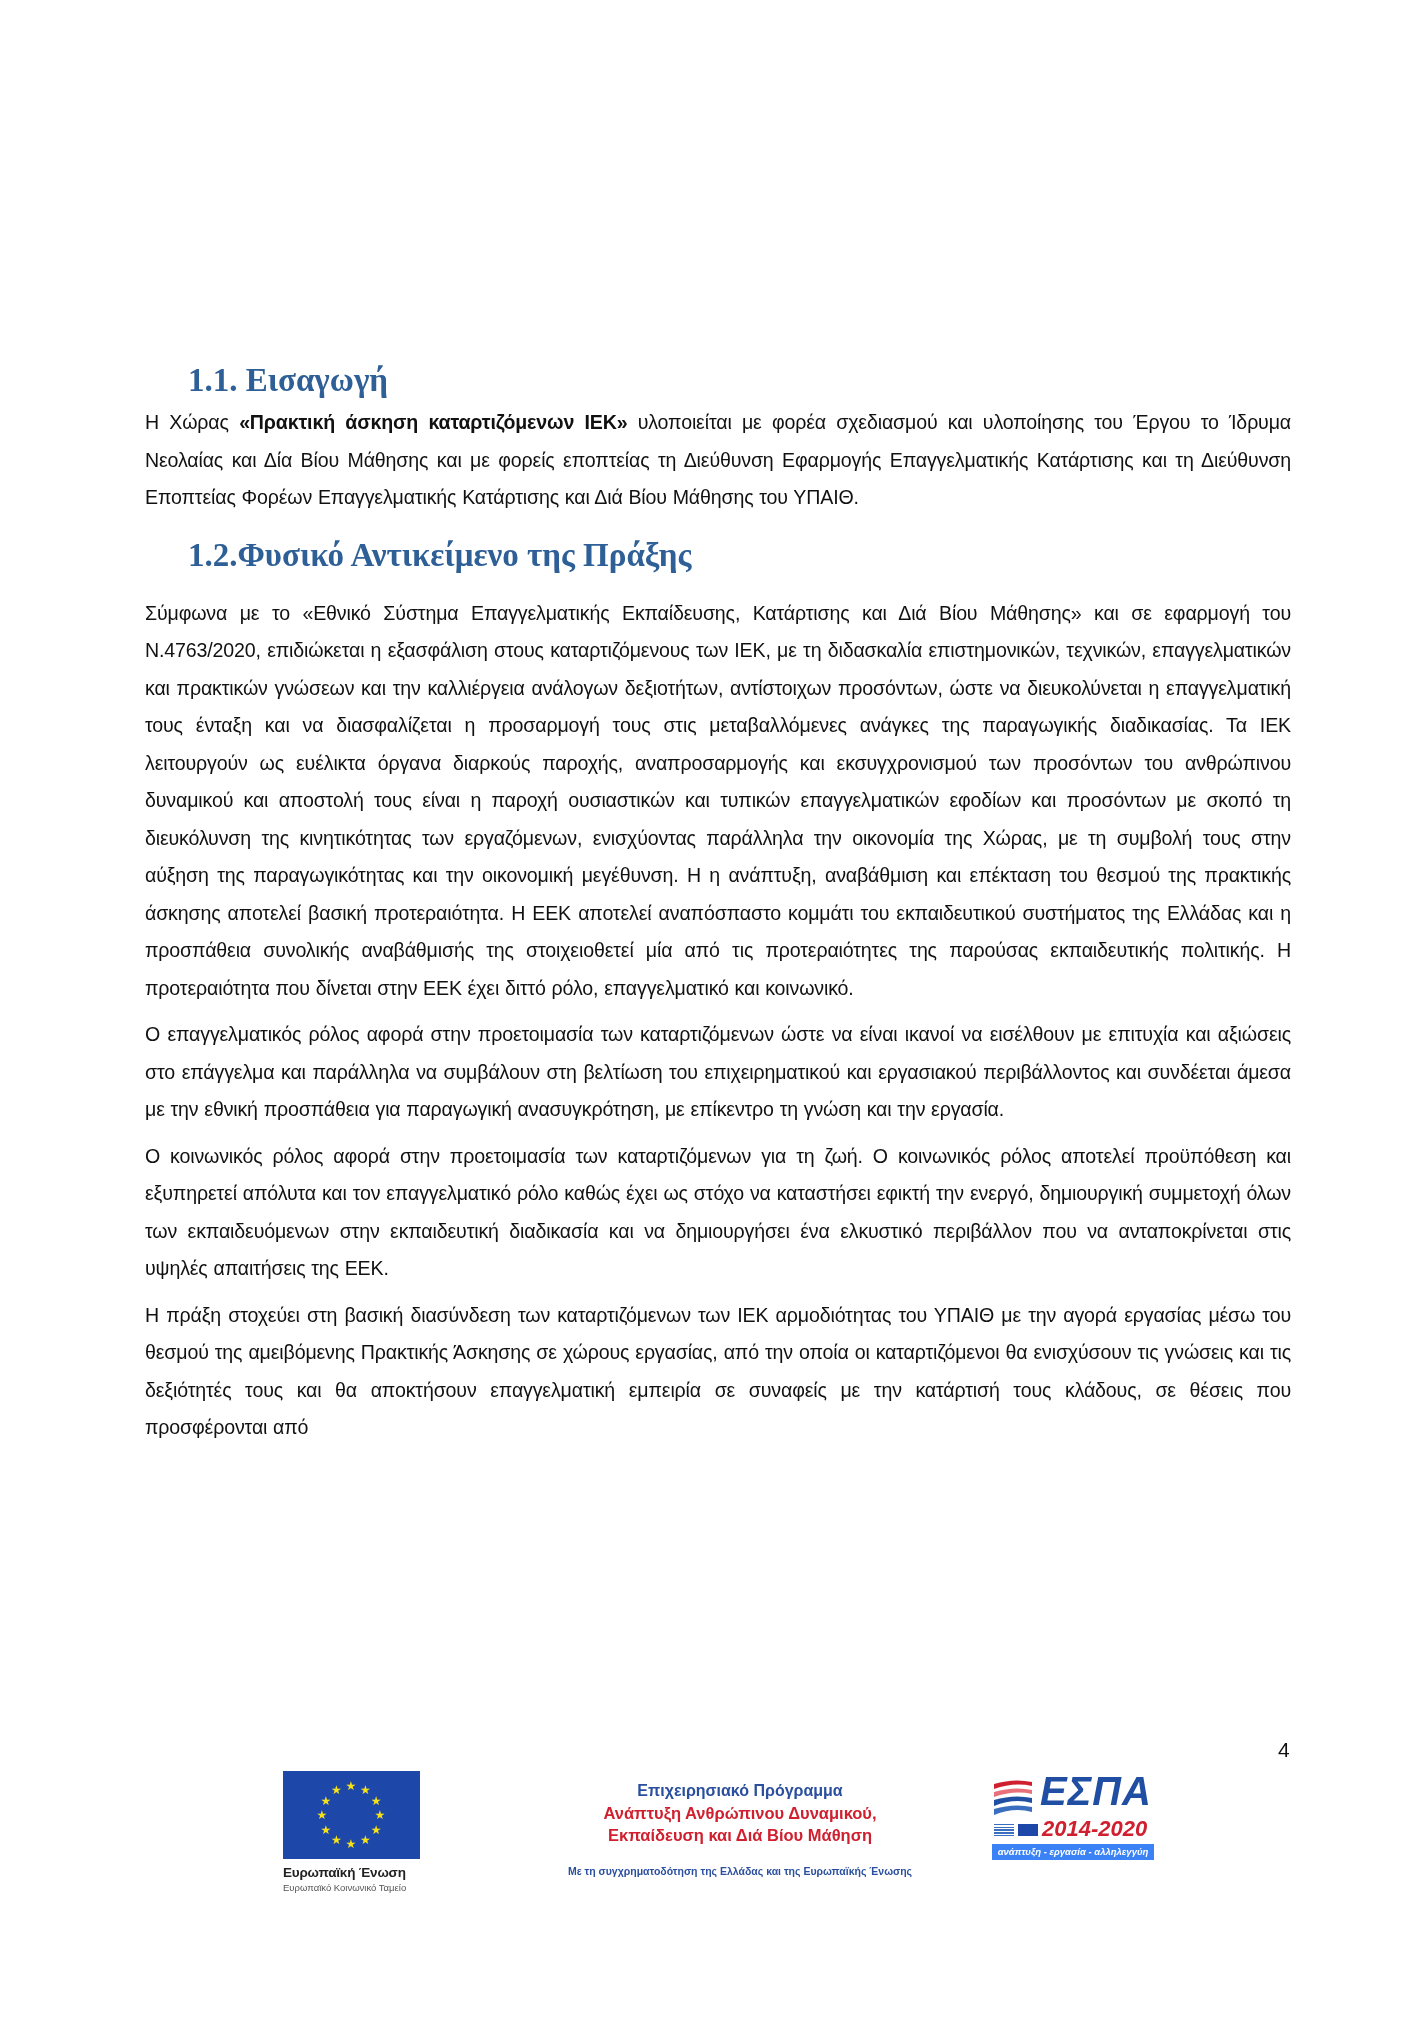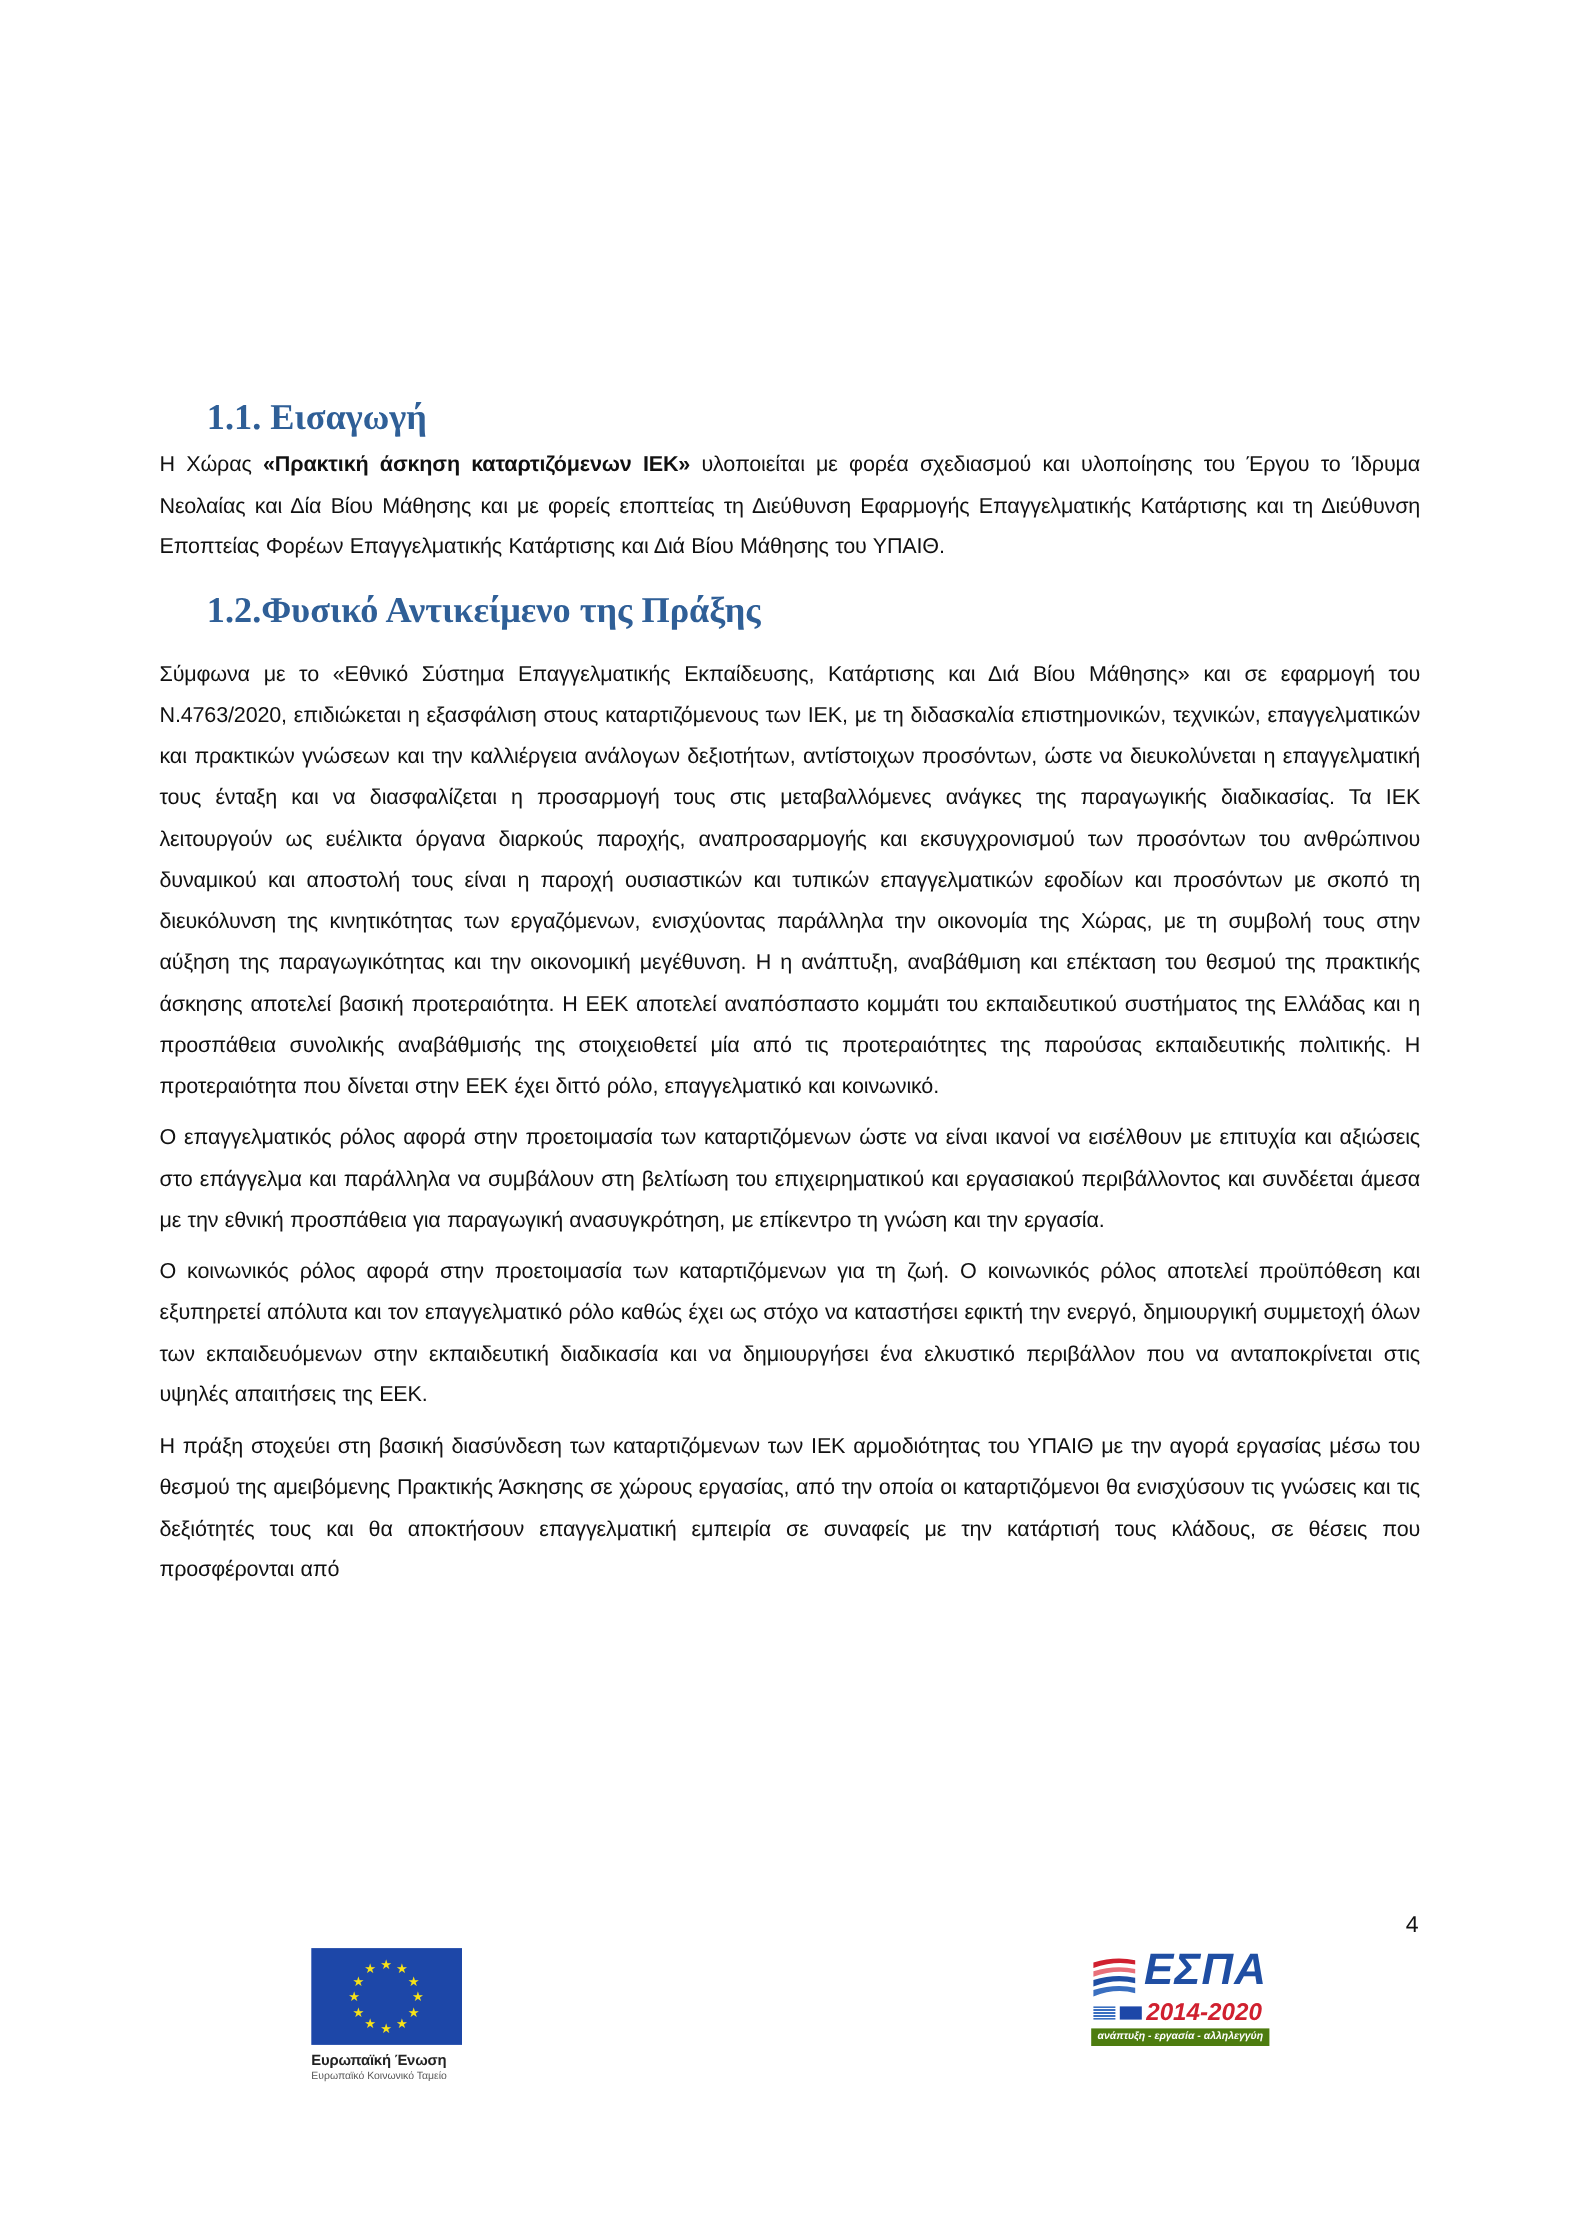--- a/index.html
+++ b/index.html
@@ -40,21 +40,21 @@
   .op-l3 { color: #d0202f; font-weight: bold; font-size: 16.5px; line-height: 22px; }
   .op-l4 { color: #2a4f9e; font-weight: bold; font-size: 10.5px; line-height: 14px; margin-top: 18px; }
 
   .espa { position: absolute; left: 992px; top: 1772px; width: 162px; height: 90px; font-style: italic; }
   .espa-waves { position: absolute; left: 0; top: 4px; width: 44px; height: 44px; }
   .espa-word { position: absolute; left: 48px; top: -4px; font-family: "Liberation Sans", sans-serif; font-weight: bold; color: #1f4ea3; font-size: 40px; line-height: 46px; letter-spacing: 1px; }
   .espa-flags { position: absolute; left: 2px; top: 52px; width: 44px; height: 12px; }
   .gr-flag { position: absolute; left: 0; top: 0; width: 20px; height: 12px; background: repeating-linear-gradient(#3a6fc0 0 1.4px, #fff 1.4px 2.7px); }
   .eu-mini { position: absolute; left: 24px; top: 0; width: 20px; height: 12px; background: #1d47a8; }
   .espa-years { position: absolute; left: 50px; top: 44px; font-family: "Liberation Sans", sans-serif; font-weight: bold; color: #d0202f; font-size: 22px; line-height: 26px; }
-  .espa-band { position: absolute; left: 0; top: 72px; width: 162px; height: 16px; background: #4d7c0f; color: #fff; font-family: "Liberation Sans", sans-serif; font-size: 9.5px; font-weight: bold; line-height: 16px; text-align: center; white-space: nowrap; }
+  .espa-band { position: absolute; left: 0; top: 72px; width: 162px; height: 16px; background: #3b82f6; color: #fff; font-family: "Liberation Sans", sans-serif; font-size: 9.5px; font-weight: bold; line-height: 16px; text-align: center; white-space: nowrap; }
 </style>
 </head>
 <body>
 
 <div class="page">
 
   <div class="content">
 
     <div class="h2 first">1.1. Εισαγωγή</div>
     <p class="p"><span>Η Χώρας </span><b>«Πρακτική άσκηση καταρτιζόμενων ΙΕΚ»</b><span> υλοποιείται με φορέα σχεδιασμού και υλοποίησης του Έργου το Ίδρυμα Νεολαίας και Δία Βίου Μάθησης και με φορείς εποπτείας τη Διεύθυνση Εφαρμογής Επαγγελματικής Κατάρτισης και τη Διεύθυνση Εποπτείας Φορέων Επαγγελματικής Κατάρτισης και Διά Βίου Μάθησης του ΥΠΑΙΘ.</span></p>
@@ -80,20 +80,26 @@
         <span class="eu-star" style="left: 47.5px; top: 63.1147px;">★</span>
         <span class="eu-star" style="left: 36.8853px; top: 52.5px;">★</span>
         <span class="eu-star" style="left: 33px; top: 38px;">★</span>
         <span class="eu-star" style="left: 36.8853px; top: 23.5px;">★</span>
         <span class="eu-star" style="left: 47.5px; top: 12.8853px;">★</span>
       </div>
     <div class="eu-title">Ευρωπαϊκή Ένωση</div>
     <div class="eu-sub">Ευρωπαϊκό Κοινωνικό Ταμείο</div>
   </div>
 
+  <div class="op">
+    <div class="op-l1">Επιχειρησιακό Πρόγραμμα</div>
+    <div class="op-l2">Ανάπτυξη Ανθρώπινου Δυναμικού,</div>
+    <div class="op-l3">Εκπαίδευση και Διά Βίου Μάθηση</div>
+    <div class="op-l4">Με τη συγχρηματοδότηση της Ελλάδας και της Ευρωπαϊκής Ένωσης</div>
+  </div>
 
   <div class="espa">
     <svg class="espa-waves" viewBox="0 0 44 44">
       <path d="M2 8 Q22 2 40 6 L40 10 Q22 6 2 13 Z" fill="#d0202f"></path>
       <path d="M2 16 Q22 10 40 14 L40 18 Q22 14 2 21 Z" fill="#e8707a"></path>
       <path d="M2 24 Q22 18 40 22 L40 27 Q22 22 2 30 Z" fill="#1f4ea3"></path>
       <path d="M2 33 Q22 27 40 31 L40 36 Q22 31 2 39 Z" fill="#3a6fc0"></path>
     </svg>
     <div class="espa-word">ΕΣΠΑ</div>
     <div class="espa-flags">

